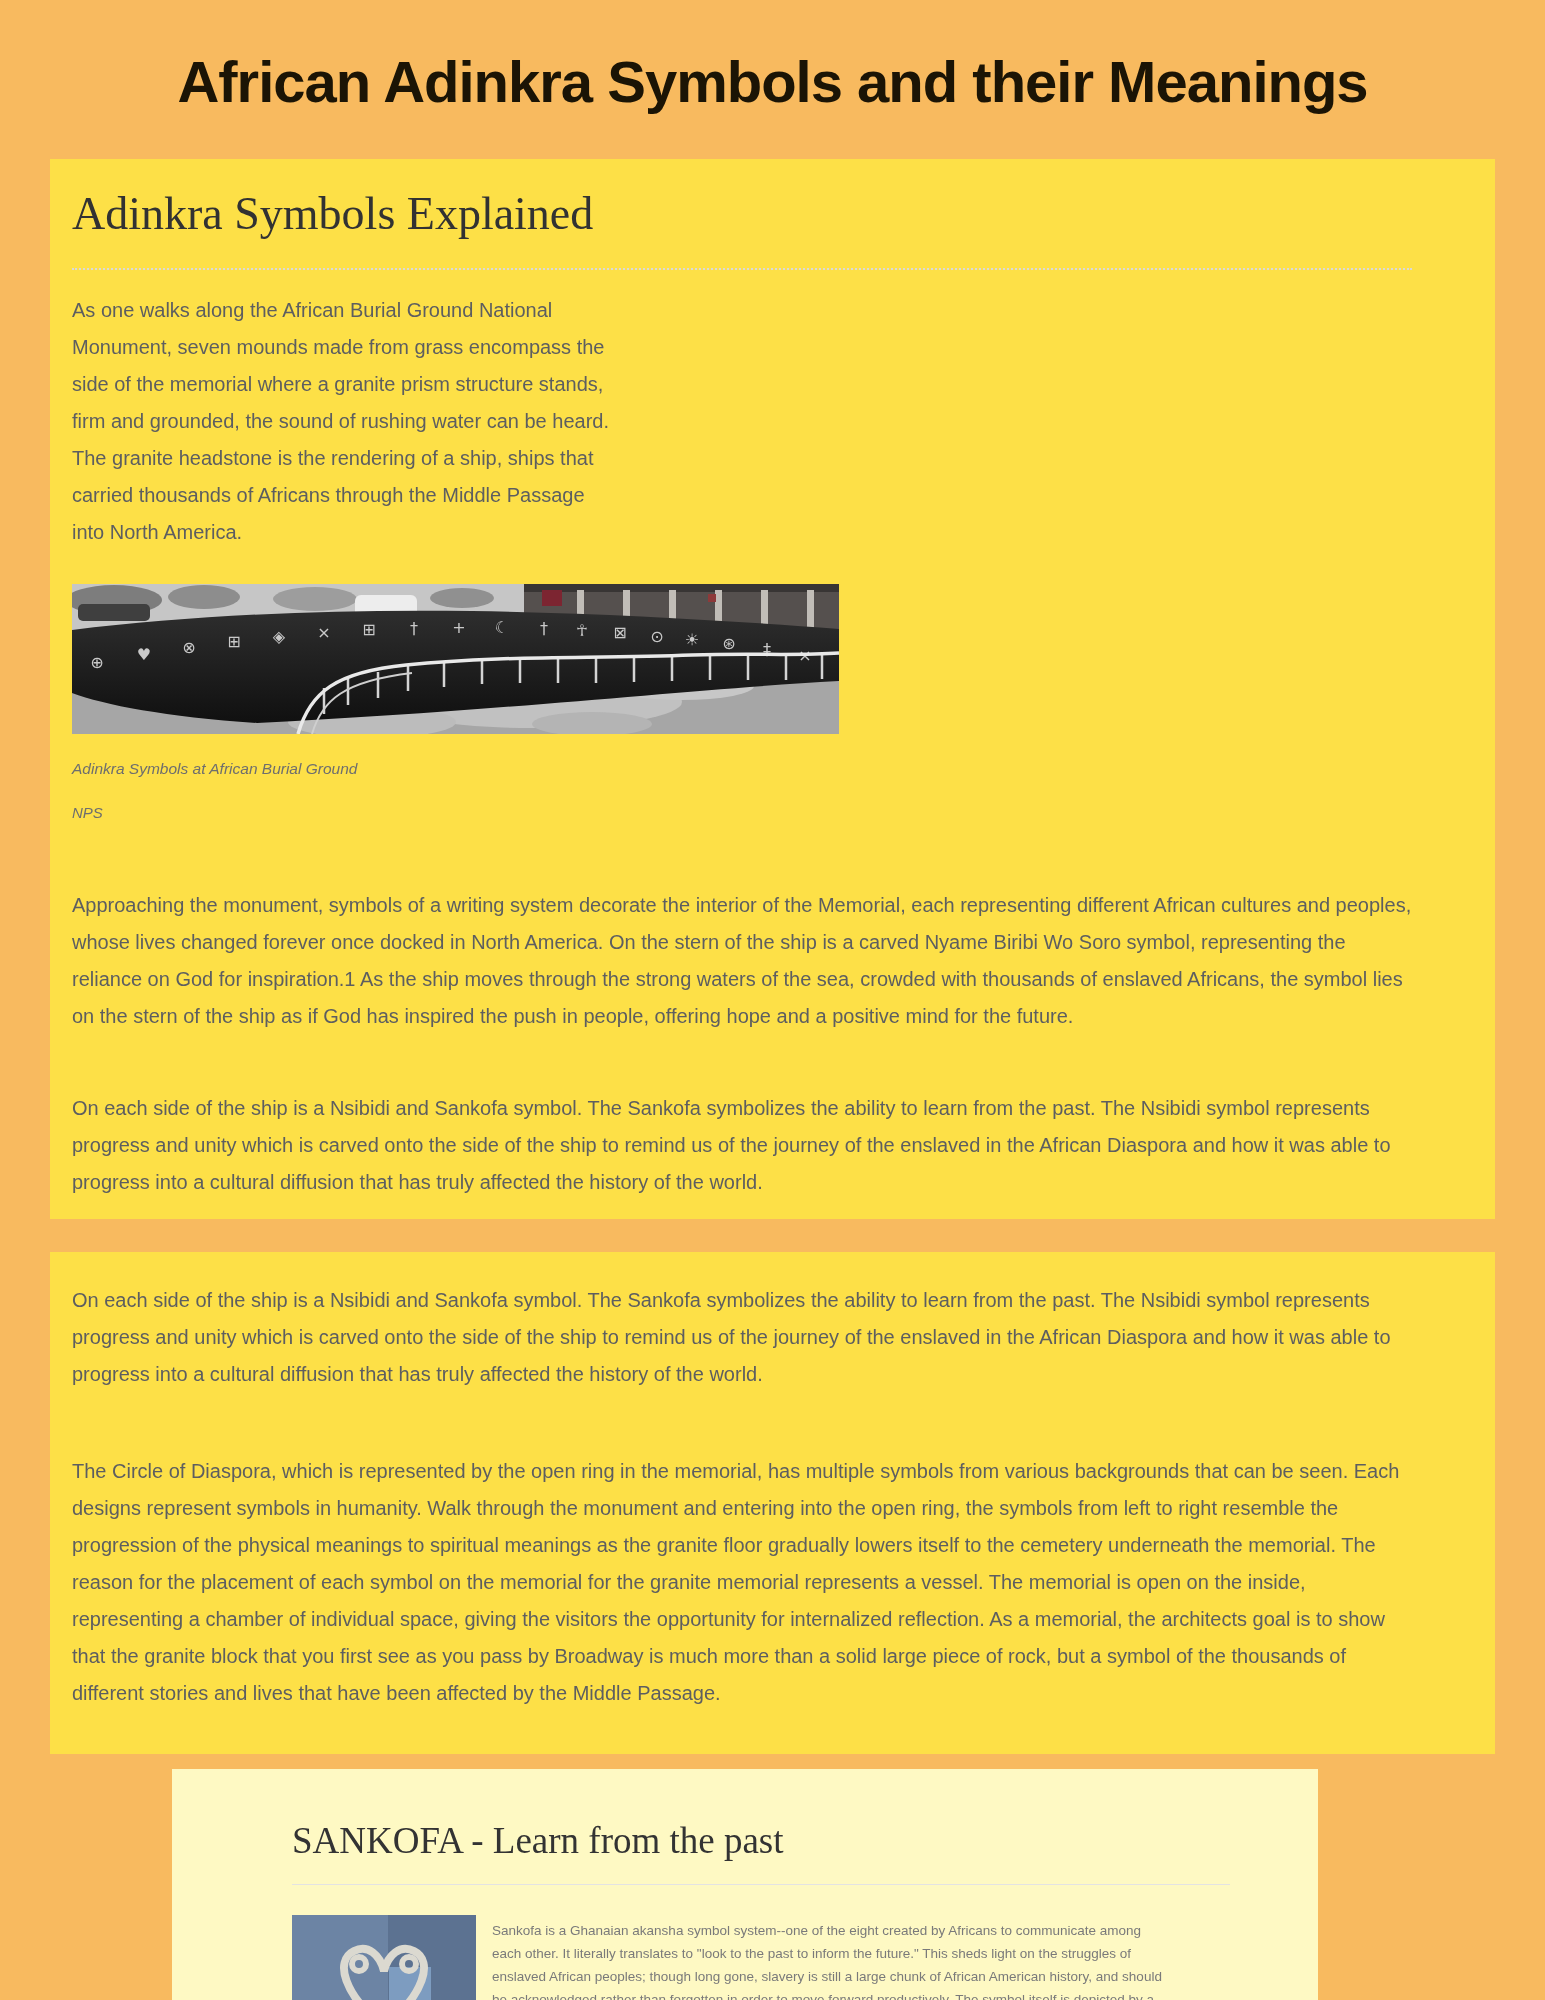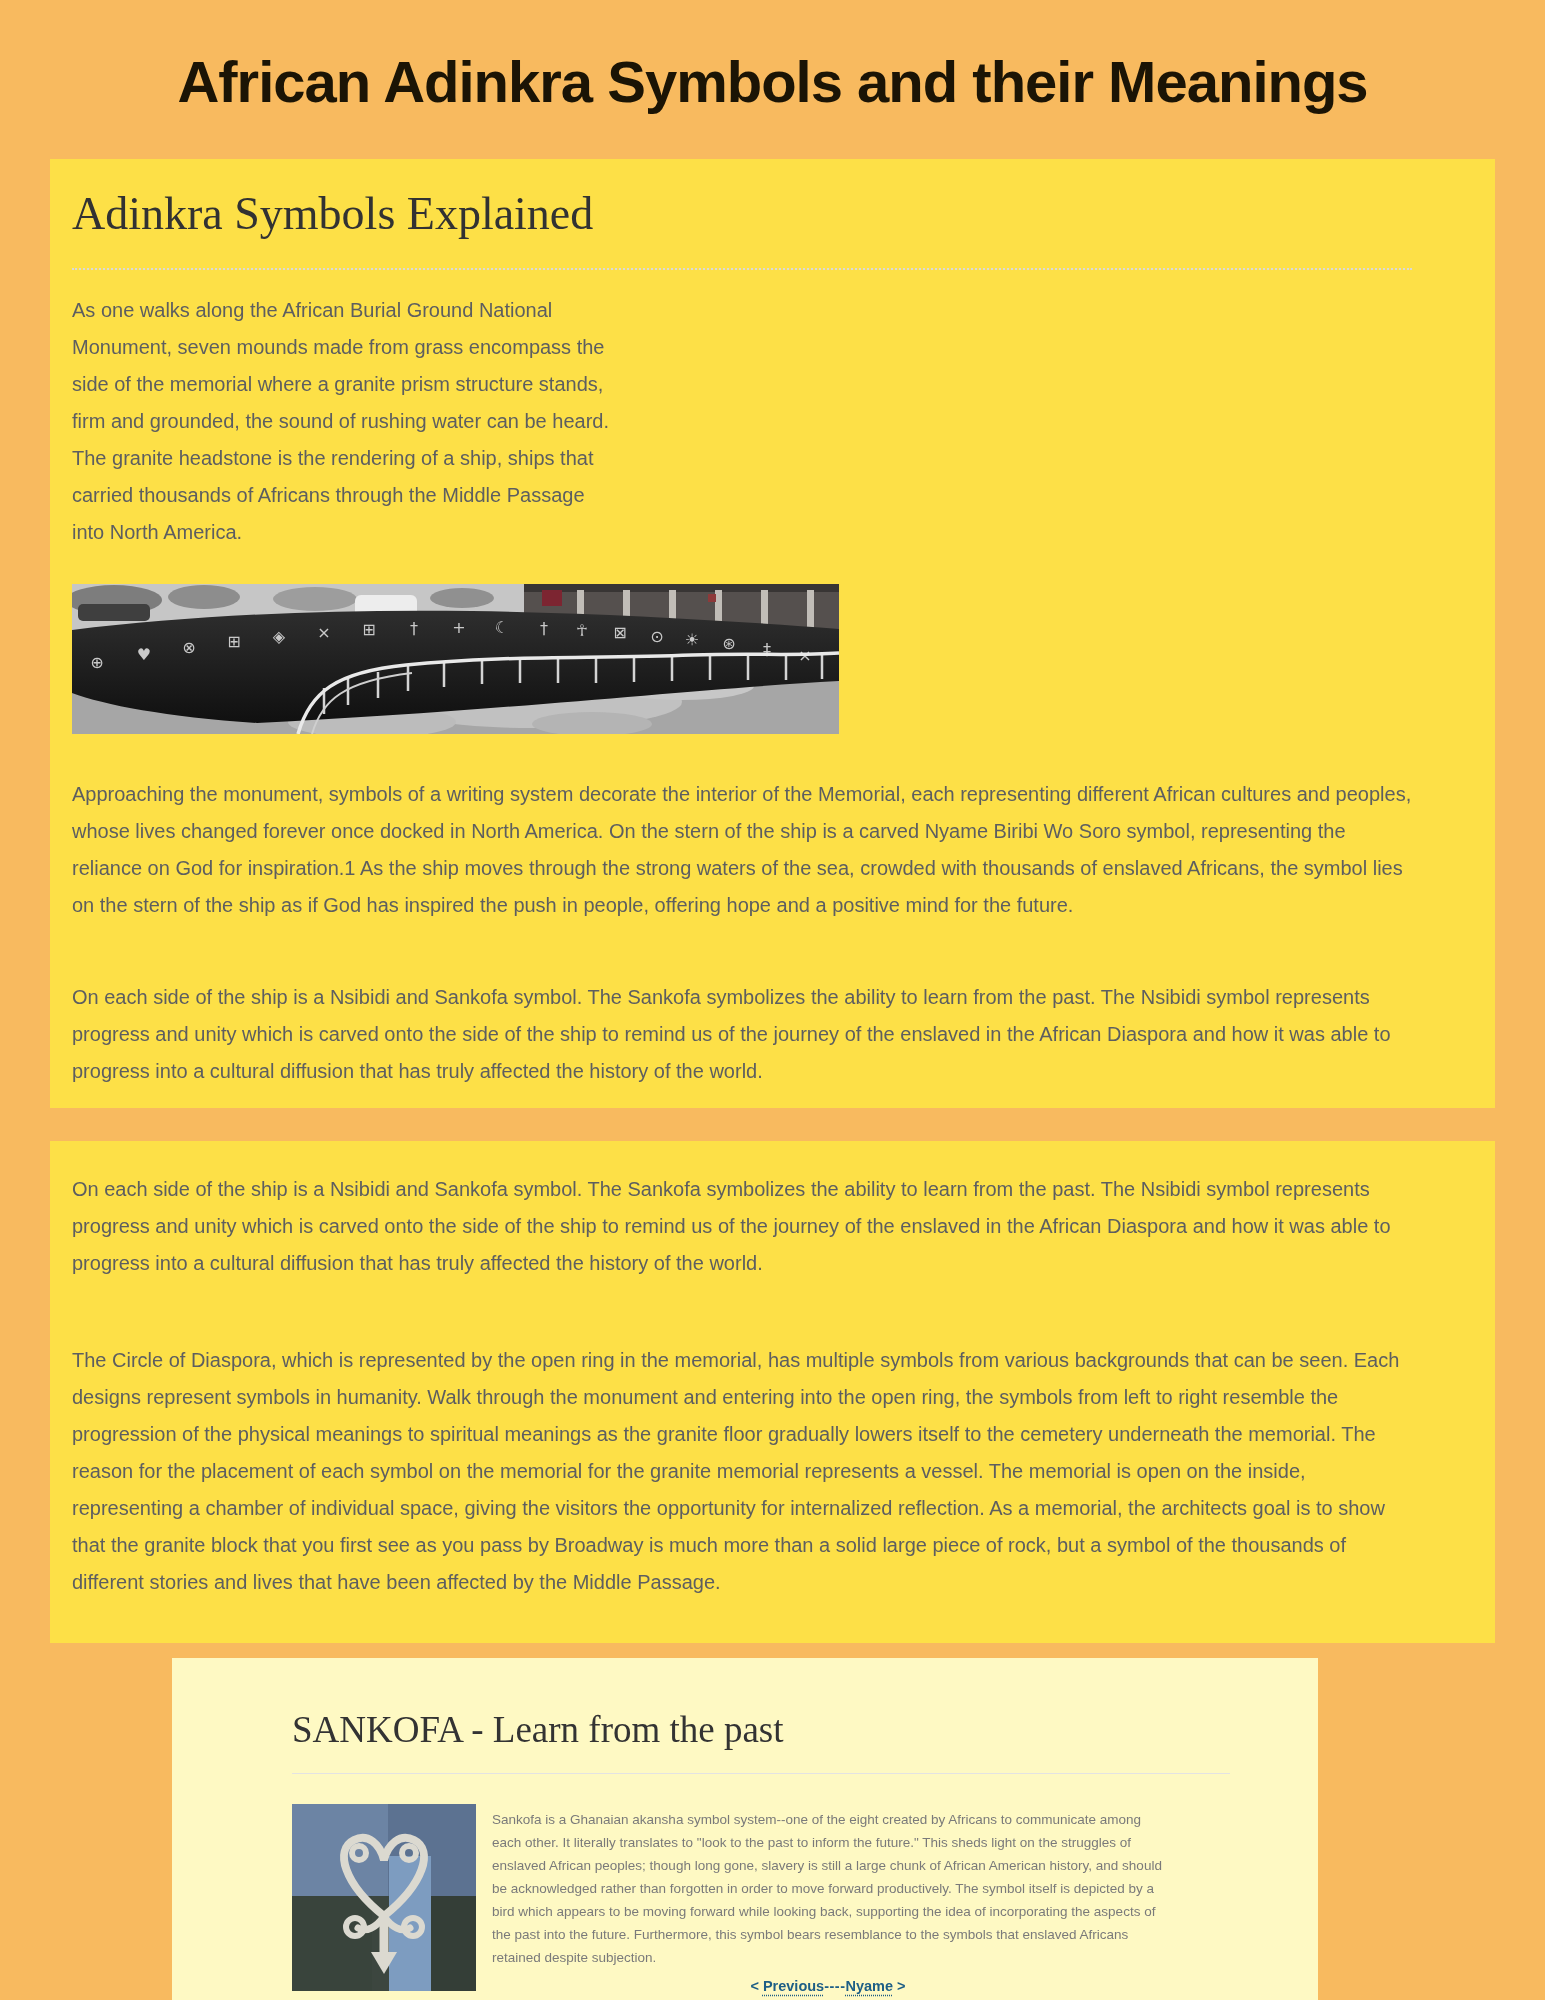--- a/index.html
+++ b/index.html
@@ -36,21 +36,21 @@
     margin: 28px 0 14px 0;
   }
   .two-col { display: flex; gap: 33px; flex-direction: column; }
   .intro-col { width: 540px; flex: none; }
   .photo-col { width: 767px; flex: none; }
   .body-text {
     font-size: 20px; line-height: 37px;
     color: #5d5e60; margin: 0;
   }
   .intro-col .body-text { margin-top: 8px; }
-  .spaced-para { margin-top: 42px; }
+  .spaced-para { margin-top: 66px; }
   .photo-frame { width: 767px; height: 150px; display: block; }
   .photo-caption {
     font-style: italic; font-size: 15.5px; color: #6e6e6e;
     margin-top: 26px;
   }
   .photo-credit {
     font-style: italic; font-size: 15px; color: #6e6e6e;
     margin-top: 26px;
   }
   
@@ -185,20 +185,24 @@
             <line x1="562" y1="72" x2="562" y2="98"></line>
           <line x1="600" y1="71" x2="600" y2="97"></line>
             <line x1="638" y1="70" x2="638" y2="96"></line>
           <line x1="676" y1="70" x2="676" y2="96"></line>
             <line x1="714" y1="70" x2="714" y2="96"></line>
           <line x1="750" y1="69" x2="750" y2="95"></line>
         </g>
         <path d="M226,150 C238,108 264,88 334,81 C432,71 520,75 620,71 C680,69 726,72 767,69" fill="none" stroke="#e9e9e9" stroke-width="3.5"></path>
         <path d="M240,150 C250,116 272,97 340,89" fill="none" stroke="#cfcfcf" stroke-width="2"></path>
       </svg>
+      <figcaption>
+        <div class="photo-caption">Adinkra Symbols at African Burial Ground</div>
+        <div class="photo-credit">NPS</div>
+      </figcaption>
     </figure>
   </div>
   <p class="body-text spaced-para">Approaching the monument, symbols of a writing system decorate the interior of the Memorial, each representing different African cultures and peoples, whose lives changed forever once docked in North America. On the stern of the ship is a carved Nyame Biribi Wo Soro symbol, representing the reliance on God for inspiration.1 As the ship moves through the strong waters of the sea, crowded with thousands of enslaved Africans, the symbol lies on the stern of the ship as if God has inspired the push in people, offering hope and a positive mind for the future.</p>
   <p class="body-text spaced-para" style="margin-top:55px">On each side of the ship is a Nsibidi and Sankofa symbol. The Sankofa symbolizes the ability to learn from the past. The Nsibidi symbol represents progress and unity which is carved onto the side of the ship to remind us of the journey of the enslaved in the African Diaspora and how it was able to progress into a cultural diffusion that has truly affected the history of the world.</p>
 </section>
 
 <section class="card card-2">
   <p class="body-text">On each side of the ship is a Nsibidi and Sankofa symbol. The Sankofa symbolizes the ability to learn from the past. The Nsibidi symbol represents progress and unity which is carved onto the side of the ship to remind us of the journey of the enslaved in the African Diaspora and how it was able to progress into a cultural diffusion that has truly affected the history of the world.</p>
   <p class="body-text spaced-para" style="margin-top:60px">The Circle of Diaspora, which is represented by the open ring in the memorial, has multiple symbols from various backgrounds that can be seen. Each designs represent symbols in humanity. Walk through the monument and entering into the open ring, the symbols from left to right resemble the progression of the physical meanings to spiritual meanings as the granite floor gradually lowers itself to the cemetery underneath the memorial. The reason for the placement of each symbol on the memorial for the granite memorial represents a vessel. The memorial is open on the inside, representing a chamber of individual space, giving the visitors the opportunity for internalized reflection. As a memorial, the architects goal is to show that the granite block that you first see as you pass by Broadway is much more than a solid large piece of rock, but a symbol of the thousands of different stories and lives that have been affected by the Middle Passage.</p>
 </section>

